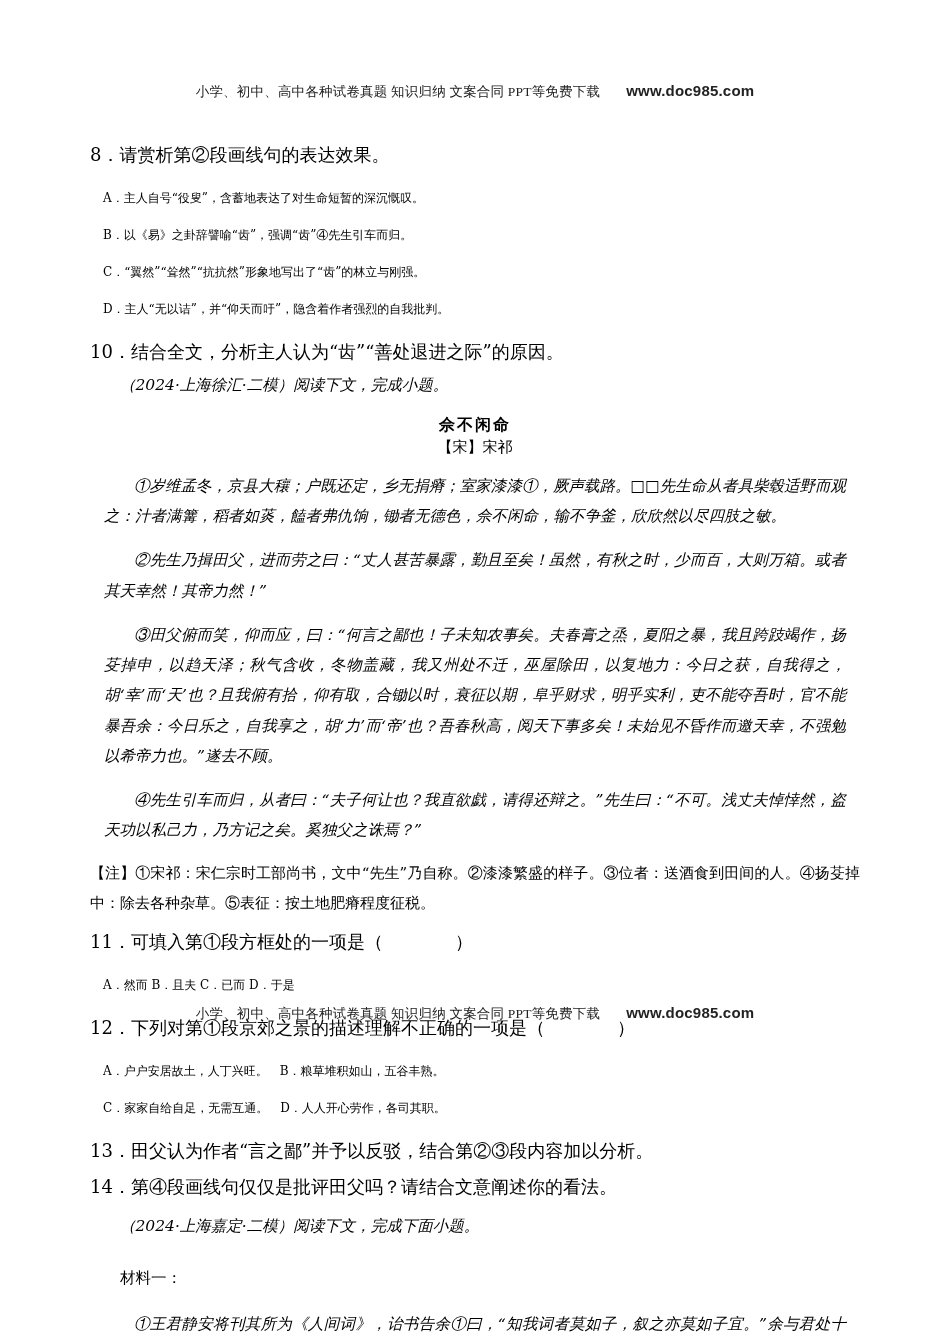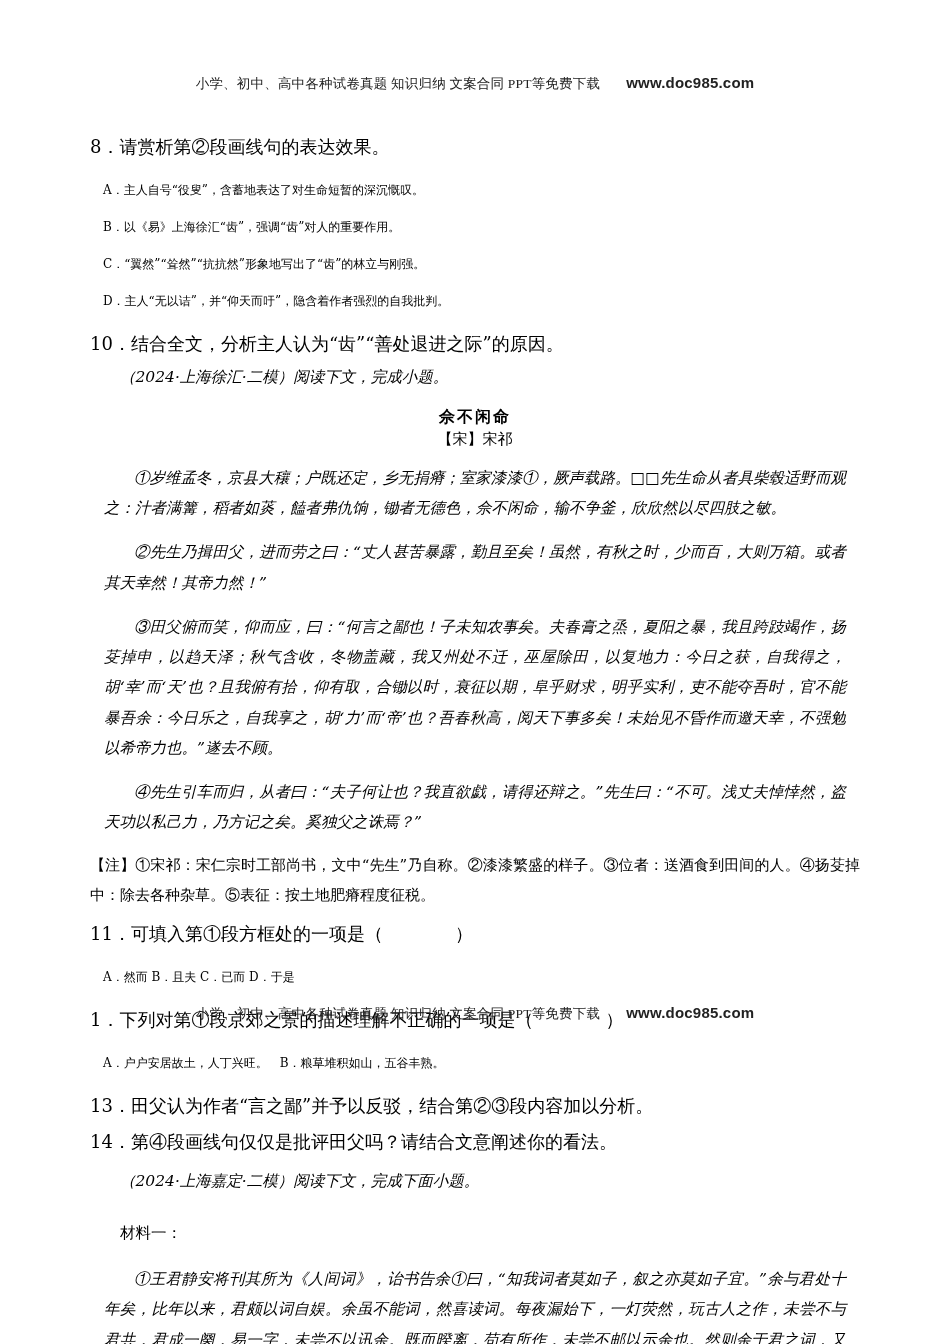--- a/index.html
+++ b/index.html
@@ -11,21 +11,21 @@
     width: 950px;
     height: 1344px;
     font-family: "DejaVu Serif", "Liberation Serif", serif;
     color: #000000;
     position: relative;
   }
   .page {
     width: 950px;
     height: 1141px;
     box-sizing: border-box;
-    padding: 8px 90px;
+    padding: 16px 90px;
     position: relative;
   }
   .watermark {
     text-align: center;
     font-family: "Liberation Serif", serif;
     font-size: 13.5px;
     color: #222;
     letter-spacing: 0.2px;
   }
   .watermark-top {
@@ -105,21 +105,21 @@
 <div class="page">
 
   <div class="watermark watermark-top">
     <span>小学、初中、高中各种试卷真题  知识归纳  文案合同  PPT等免费下载</span><span class="site">www.doc985.com</span>
   </div>
 
   <div class="content">
 
     <p class="q">8．请赏析第②段画线句的表达效果。</p>
     <p class="opts">A．主人自号“役叟”，含蓄地表达了对生命短暂的深沉慨叹。</p>
-    <p class="opts">B．以《易》上海徐汇“齿”，强调“齿”对人的重要作用。</p>
+    <p class="opts">B．以《易》之卦辞譬喻“齿”，强调“齿”④先生引车而归。</p>
     <p class="opts">C．“翼然”“耸然”“抗抗然”形象地写出了“齿”的林立与刚强。</p>
     <p class="opts">D．主人“无以诘”，并“仰天而吁”，隐含着作者强烈的自我批判。</p>
     <p class="q">10．结合全文，分析主人认为“齿”“善处退进之际”的原因。</p>
 
     <p class="src-line">（2024·上海徐汇·二模）阅读下文，完成小题。</p>
 
     <div class="spacer-sm"></div>
     <p class="title">佘不闲命</p>
     <p class="author">【宋】宋祁</p>
 
@@ -127,22 +127,23 @@
     <p class="para">②先生乃揖田父，进而劳之曰：“丈人甚苦暴露，勤且至矣！虽然，有秋之时，少而百，大则万箱。或者其天幸然！其帝力然！”</p>
     <p class="para">③田父俯而笑，仰而应，曰：“何言之鄙也！子未知农事矣。夫春膏之烝，夏阳之暴，我且跨跂竭作，扬芟掉申，以趋天泽；秋气含收，冬物盖藏，我又州处不迁，巫屋除田，以复地力：今日之获，自我得之，胡‘幸’而‘天’也？且我俯有拾，仰有取，合锄以时，衰征以期，阜乎财求，明乎实利，吏不能夺吾时，官不能暴吾余：今日乐之，自我享之，胡‘力’而‘帝’也？吾春秋高，阅天下事多矣！未始见不昏作而邀天幸，不强勉以希帝力也。”遂去不顾。</p>
     <p class="para">④先生引车而归，从者曰：“夫子何让也？我直欲戯，请得还辩之。”先生曰：“不可。浅丈夫悼悻然，盗天功以私己力，乃方记之矣。奚独父之诛焉？”</p>
 
     <p class="note">【注】①宋祁：宋仁宗时工部尚书，文中“先生”乃自称。②漆漆繁盛的样子。③位者：送酒食到田间的人。④扬芟掉中：除去各种杂草。⑤表征：按土地肥瘠程度征税。</p>
 
     <div class="spacer-sm"></div>
 
     <p class="q">11．可填入第①段方框处的一项是（　　　　）</p>
     <p class="opts">A．然而 B．且夫 C．已而 D．于是</p>
-    <p class="q">1．下列对第①段京郊之景的描述理解不正确的一项是（　　　　）</p>
+    <p class="q">12．下列对第①段京郊之景的描述理解不正确的一项是（　　　　）</p>
     <p class="opts">A．户户安居故土，人丁兴旺。　B．粮草堆积如山，五谷丰熟。</p>
+    <p class="opts">C．家家自给自足，无需互通。　D．人人开心劳作，各司其职。</p>
     <p class="q">13．田父认为作者“言之鄙”并予以反驳，结合第②③段内容加以分析。</p>
     <p class="q">14．第④段画线句仅仅是批评田父吗？请结合文意阐述你的看法。</p>
 
     <div class="spacer-sm"></div>
     <p class="src-line">（2024·上海嘉定·二模）阅读下文，完成下面小题。</p>
 
     <div class="spacer-sm"></div>
     <p class="line" style="text-indent:30px;">材料一：</p>
     <p class="para">①王君静安将刊其所为《人间词》，诒书告余①曰，“知我词者莫如子，叙之亦莫如子宜。”余与君处十年矣，比年以来，君颇以词自娱。余虽不能词，然喜读词。每夜漏始下，一灯荧然，玩古人之作，未尝不与君共，君成一阕，易一字，未尝不以讯余。既而暌离，苟有所作，未尝不邮以示余也。然则余于君之词，又乌可以无言乎？</p>
 

